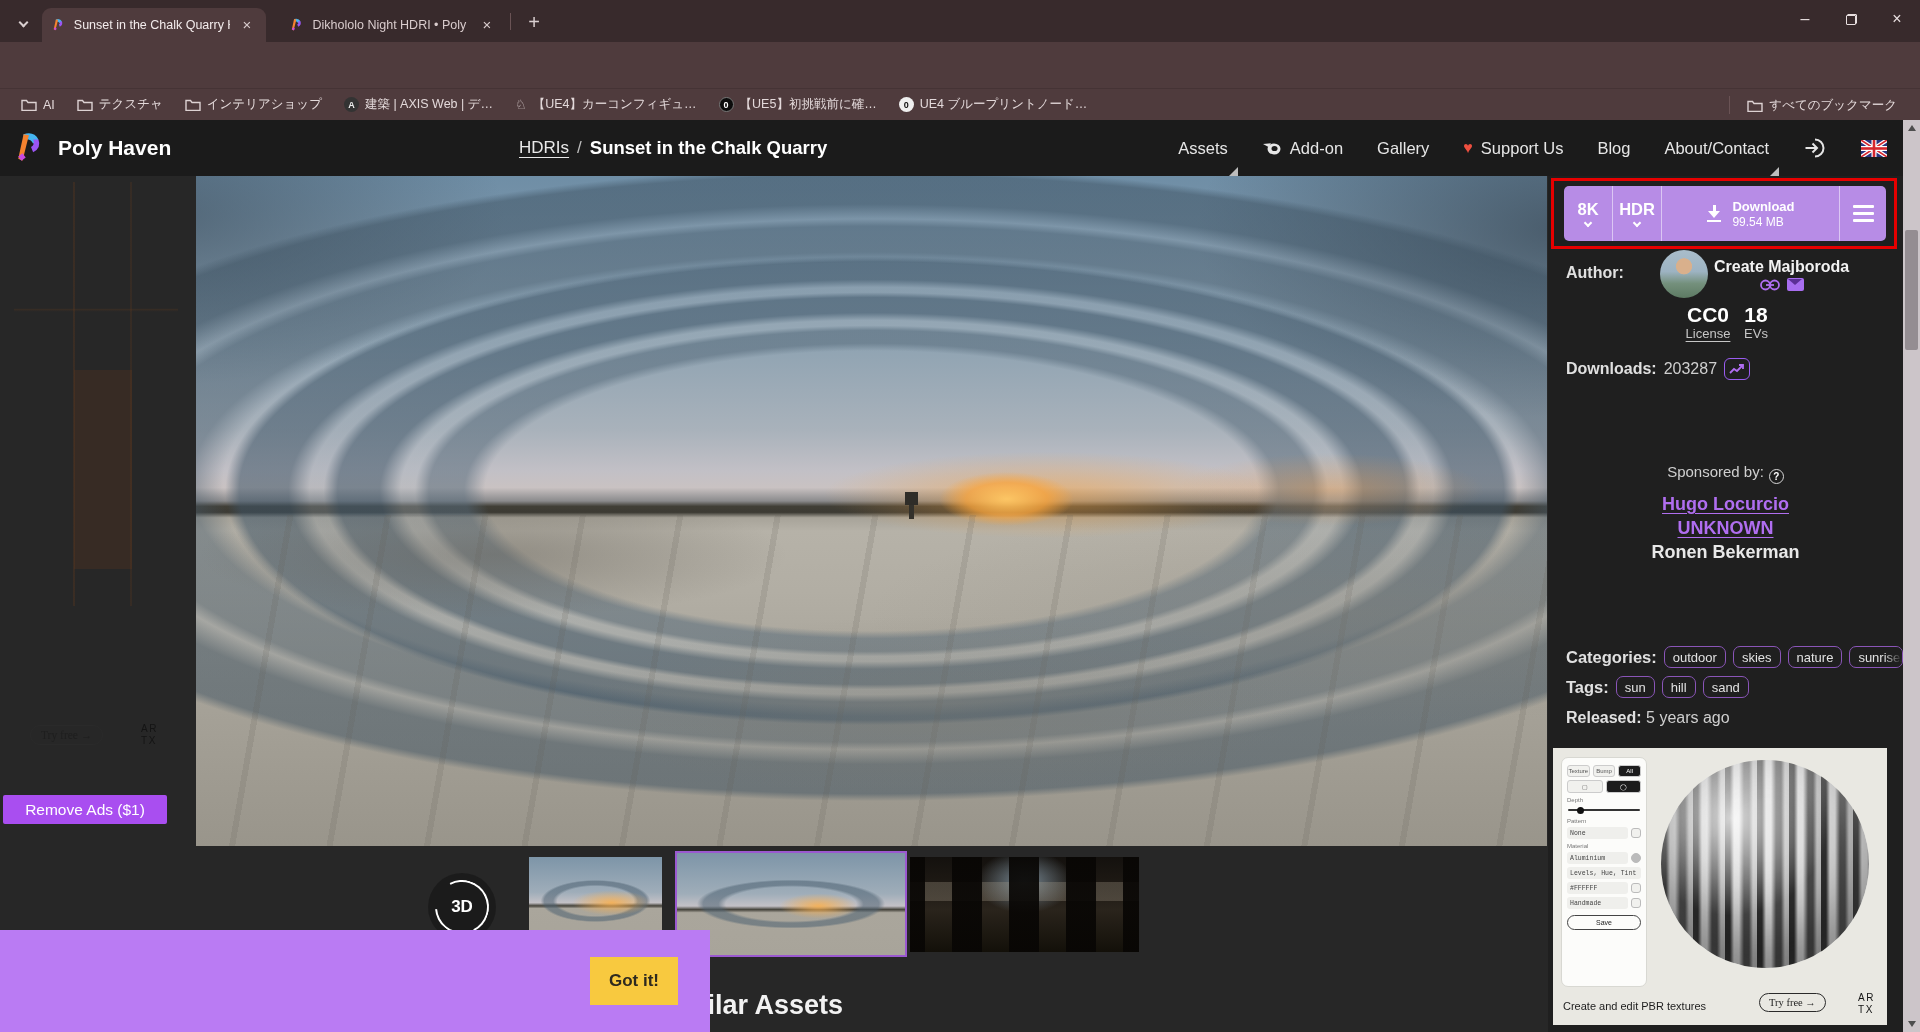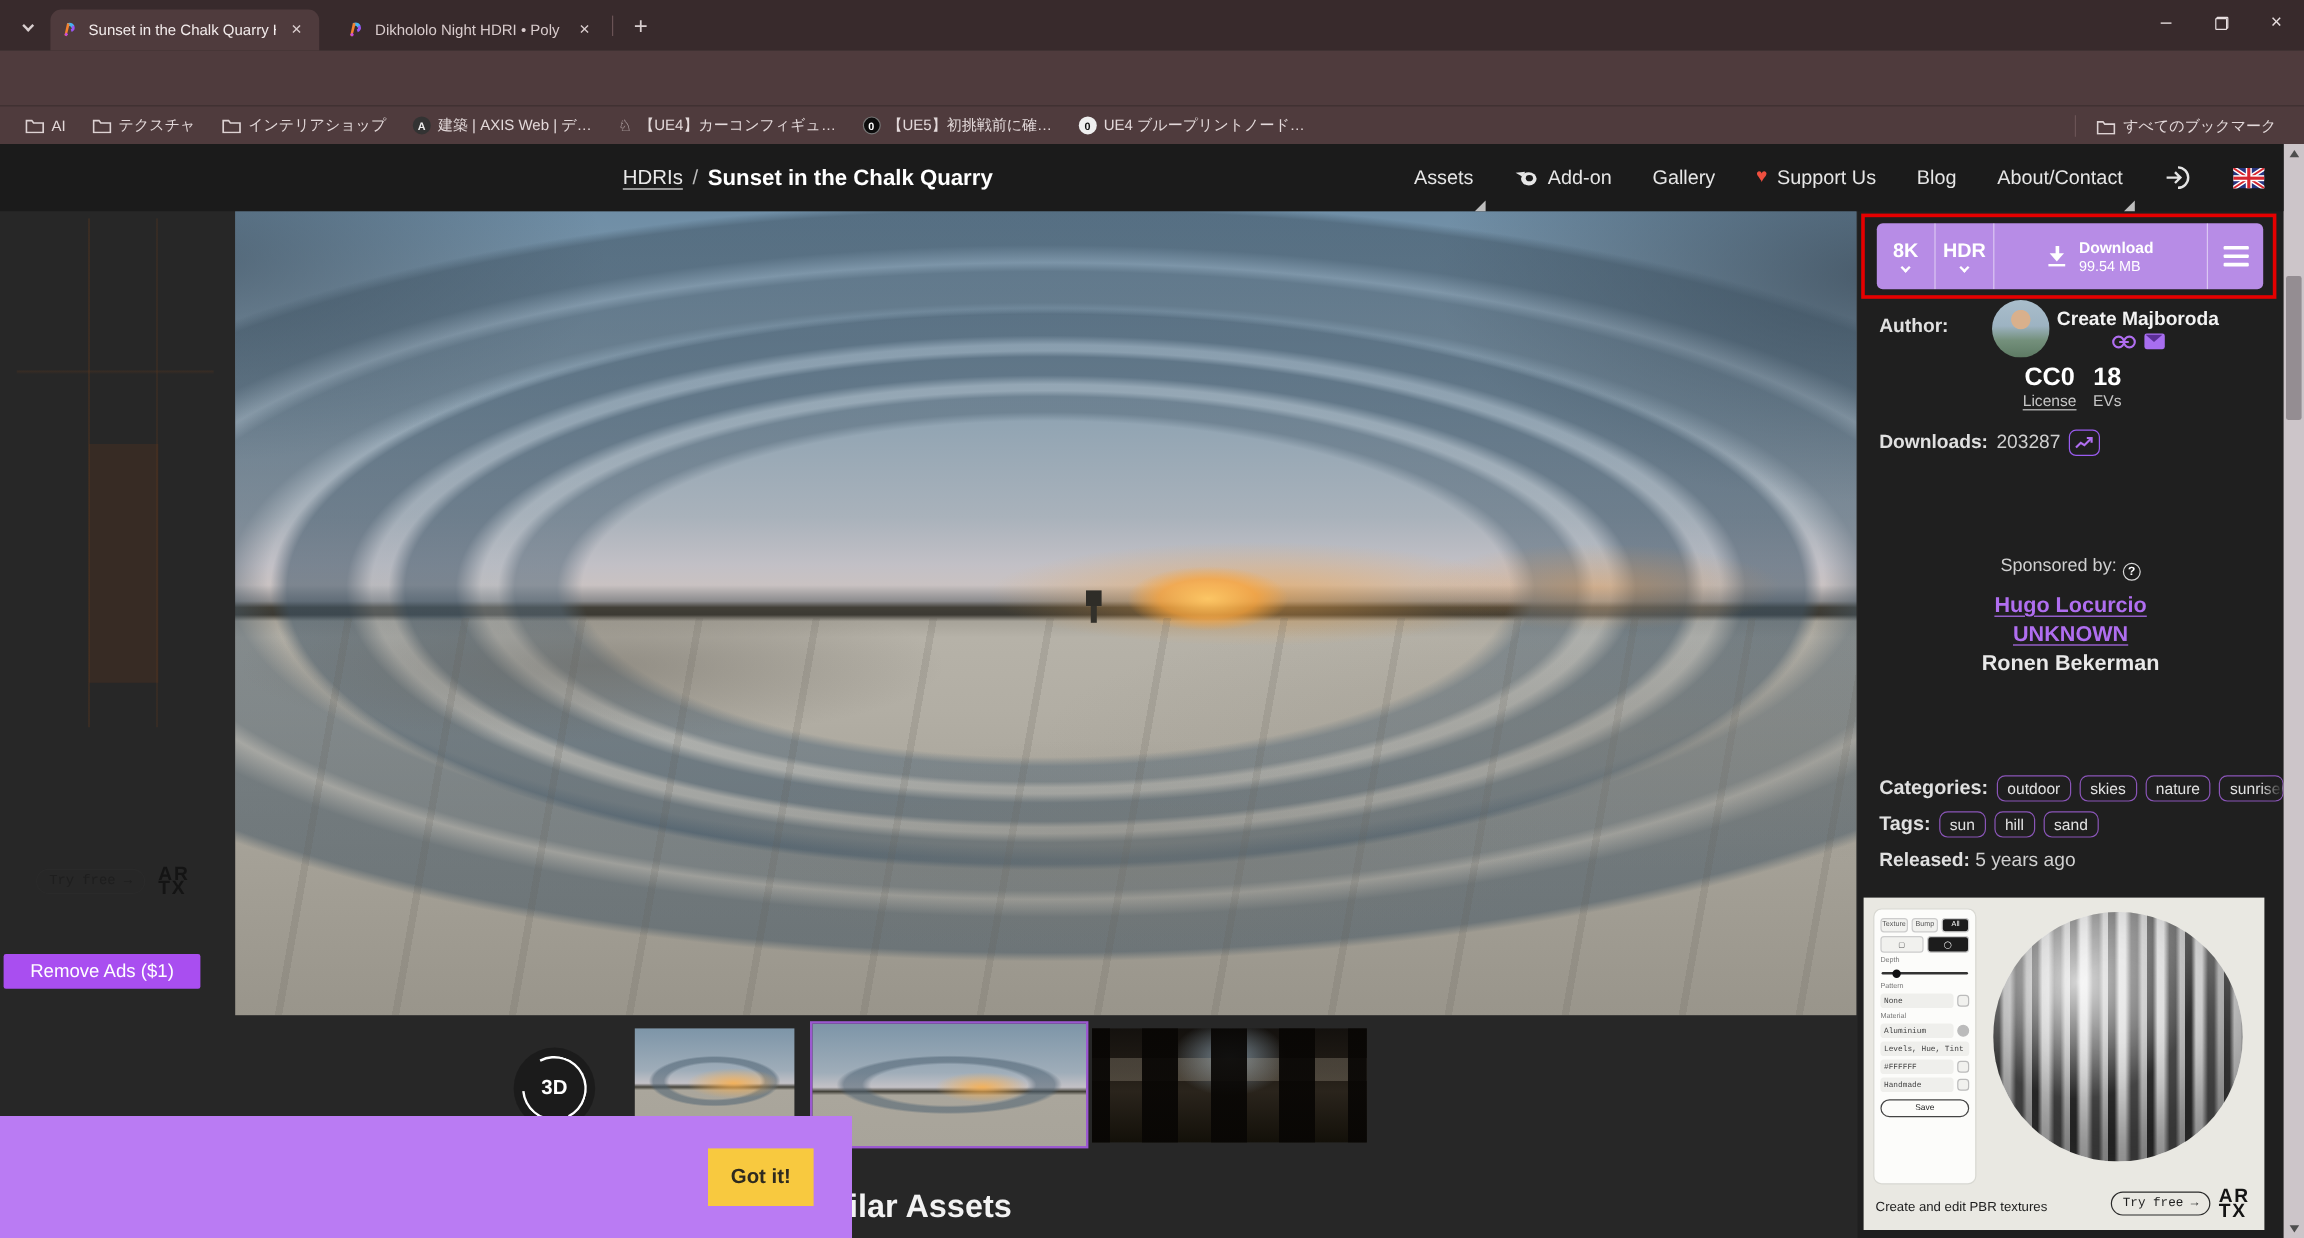--- a/index.html
+++ b/index.html
@@ -56,23 +56,23 @@
 
   
   .left-ad { position:absolute; left:14px; top:182px; width:164px; height:605px; cursor:pointer;
     background:linear-gradient(180deg,#b9743f 0%,#c07943 28%,#c98а52 0,#c9854f 48%,#d8ab84 62%,#ecdfd2 76%,#f5f2ec 86%,#f6f4ee 100%); }
   .left-ad::before { content:""; position:absolute; left:0; top:0; right:0; height:70%;
     background:
       linear-gradient(90deg, transparent 59px, rgba(101,58,28,.30) 59px, rgba(101,58,28,.30) 61px, transparent 61px),
       linear-gradient(90deg, transparent 116px, rgba(101,58,28,.24) 116px, rgba(101,58,28,.24) 118px, transparent 118px),
       linear-gradient(180deg, transparent 29.8%, rgba(101,58,28,.28) 30%, transparent 30.6%); }
   .left-ad::after { content:""; position:absolute; left:60px; right:46px; top:31%; bottom:36%; background:rgba(120,62,26,.20); }
-  .pill-btn { border:1.3px solid #2a2a2a; border-radius:12px; color:#1e1e1e; background:transparent; font-size:11.5px; padding:3px 10px; white-space:nowrap; cursor:pointer; font-family:Liberation Mono, monospace; }
+  .pill-btn { border:1.3px solid #2a2a2a; border-radius:12px; color:#1e1e1e; background:transparent; font-size:11.5px; padding:3px 10px; white-space:nowrap; cursor:pointer; font-family:Liberation Serif, serif; }
   .lad-try { position:absolute; left:16px; bottom:42px; }
-  .artx { font-weight:bold; font-size:16px; line-height:12px; letter-spacing:1.5px; color:#141414; }
+  .artx { font-weight:normal; font-size:10px; line-height:12px; letter-spacing:1.5px; color:#141414; }
   .lad-artx { position:absolute; right:20px; bottom:40px; }
   .remove-ads { position:absolute; left:3px; top:795px; width:164px; height:29px; background:#a94ef0; color:#fff; font-size:15.5px; display:flex; align-items:center; justify-content:center; border-radius:2px; cursor:pointer; }
 
   
   .hero { position:absolute; left:196px; top:176px; width:1351px; height:670px; overflow:hidden; cursor:pointer;
     background:
       radial-gradient(90px 36px at 60% 48.2%, rgba(255,200,100,.95), rgba(250,165,60,.72) 45%, rgba(245,150,55,0) 75%),
       radial-gradient(320px 62px at 63% 47.6%, rgba(245,162,62,.55), rgba(245,160,60,0) 70%),
       radial-gradient(220px 52px at 84% 46.8%, rgba(240,152,62,.38), rgba(240,150,60,0) 70%),
       radial-gradient(ellipse 52% 38% at 50% 47%, rgba(0,0,0,0) 55%, rgba(86,106,122,.55) 58%, rgba(86,106,122,.55) 63%, rgba(165,178,188,.35) 65%, rgba(165,178,188,.35) 67%, rgba(70,92,110,.60) 70%, rgba(70,92,110,.60) 76%, rgba(150,165,178,.30) 78%, rgba(150,165,178,.30) 80%, rgba(62,84,102,.55) 83%, rgba(62,84,102,.55) 90%, rgba(0,0,0,0) 92%),
@@ -312,20 +312,29 @@
       <div class="bm">
         <svg width="16" height="13" viewBox="0 0 16 13">
             <path d="M1 2.5 h4.5 l1.5 2 H15 v8 H1 z" fill="none" stroke="#ddd2d3" stroke-width="1.4"></path>
           </svg>
         <span>すべてのブックマーク</span>
       </div>
     </div>
   </div>
 
   <div class="siteheader">
+    <div class="brand">
+      <svg width="34" height="34" viewBox="0 0 32 32">
+          <path fill="#45b5f0" d="M9 3 q10 -3 14 5 l-5 4 q-2 -5 -9 -4 z"></path>
+          <path fill="#9a55f2" d="M23 8 q3 8 -5 12 l-2 -5 q4 -2 2 -7 z"></path>
+          <path fill="#f5822e" d="M9 3 l5 1 -6 24 -4 -2 z"></path>
+          <polygon fill="#c74ae0" points="4,24 8,21 11,25 7,28"></polygon>
+        </svg>
+      <span class="brand-name">Poly Haven</span>
+    </div>
     <div class="breadcrumb">
       <span class="bc-link">HDRIs</span>
       <span class="bc-sep">/</span>
       <span class="bc-title">Sunset in the Chalk Quarry</span>
     </div>
     <div class="mainnav">
       <div class="navitem drop">
           <span>Assets</span>
         </div>
       <div class="navitem">

